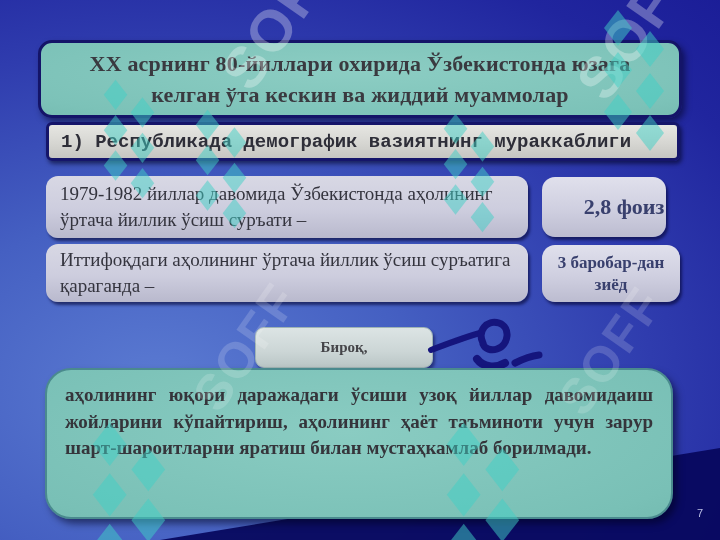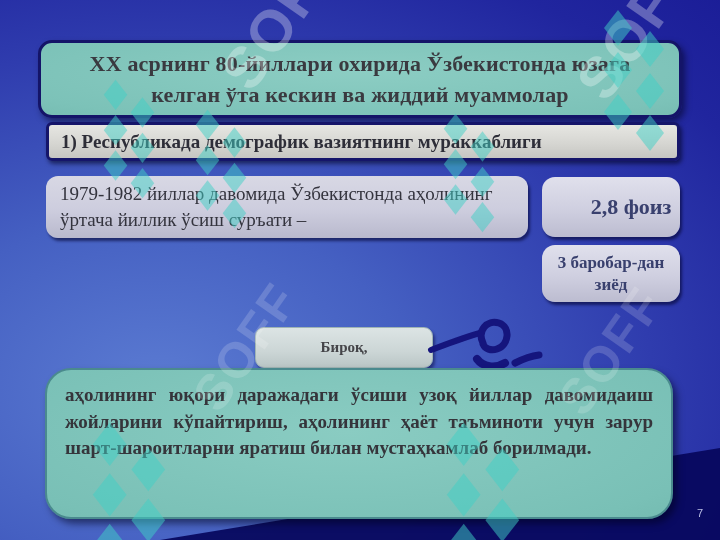--- a/index.html
+++ b/index.html
@@ -28,40 +28,41 @@
     font-weight:bold;font-size:22px;line-height:1.42;color:#3a3a40;
     text-align:center;letter-spacing:.2px;
   }
   .section-box{
     left:46px;top:122px;width:634px;height:39px;
     background:linear-gradient(180deg,#e6e6e2 0%,#d6d6d2 55%,#c6c6c2 100%);
     border:3px solid #15156a;border-radius:6px;
     box-shadow:2px 3px 4px rgba(0,0,25,.55);
     display:flex;align-items:center;
     padding:0 12px;
+    font-family:Liberation Mono, monospace;
   }
   .section-box .txt{font-weight:bold;font-size:19px;color:#2e2e38;white-space:nowrap;}
   .fact-label{
     background:linear-gradient(180deg,#d8d8e4 0%,#cdcdde 55%,#b9b9cd 100%);
     border-radius:12px;
     box-shadow:2px 3px 3px rgba(5,5,50,.6);
     padding:5px 14px;
     font-size:19px;line-height:1.35;color:#34343e;
     display:flex;flex-direction:column;justify-content:center;
   }
   .fact-label.r1{left:46px;top:176px;width:482px;height:62px;}
   .fact-label.r2{left:46px;top:244px;width:482px;height:58px;}
   .fact-value{
     background:linear-gradient(180deg,#e0e0ec 0%,#cfcfe0 55%,#bcbcd0 100%);
     border-radius:13px;
     box-shadow:2px 3px 3px rgba(5,5,50,.6);
     display:flex;align-items:center;justify-content:center;
     text-align:center;color:#39406e;font-weight:bold;
   }
-  .fact-value.r1{left:542px;top:177px;width:138px;height:60px;font-size:22px;padding-left:40px;}
+  .fact-value.r1{left:542px;top:177px;width:124px;height:60px;font-size:22px;padding-left:40px;}
   .fact-value.r2{left:542px;top:245px;width:138px;height:57px;font-size:17px;line-height:1.25;padding:0 8px;text-align:center;}
   .connector-box{
     left:255px;top:327px;width:178px;height:41px;
     background:linear-gradient(180deg,#dce4e4 0%,#ccd6d6 60%,#bac6c6 100%);
     border:1px solid #9fb4b4;border-radius:9px;
     box-shadow:2px 3px 3px rgba(5,5,50,.45);
     display:flex;align-items:center;justify-content:center;
     font-weight:bold;font-size:15px;color:#454549;
   }
   .conclusion-box{
@@ -111,20 +112,23 @@
     <div class="txt">1) Республикада демографик вазиятнинг мураккаблиги</div>
   </div>
 
   <div class="box fact-label r1">
     <span>1979-1982 йиллар давомида Ўзбекистонда аҳолининг ўртача йиллик ўсиш суръати –</span>
   </div>
   <div class="box fact-value r1">
     <span>2,8 фоиз</span>
   </div>
 
+  <div class="box fact-label r2">
+    <span>Иттифоқдаги аҳолининг ўртача йиллик ўсиш суръатига қараганда –</span>
+  </div>
   <div class="box fact-value r2">
     <span>3 баробар-дан зиёд</span>
   </div>
 
   <div class="box connector-box">
     <span>Бироқ,</span>
   </div>
 
   <svg class="swoosh" viewBox="0 0 126 70">
     <g fill="none" stroke="#15157d" stroke-linecap="round">

